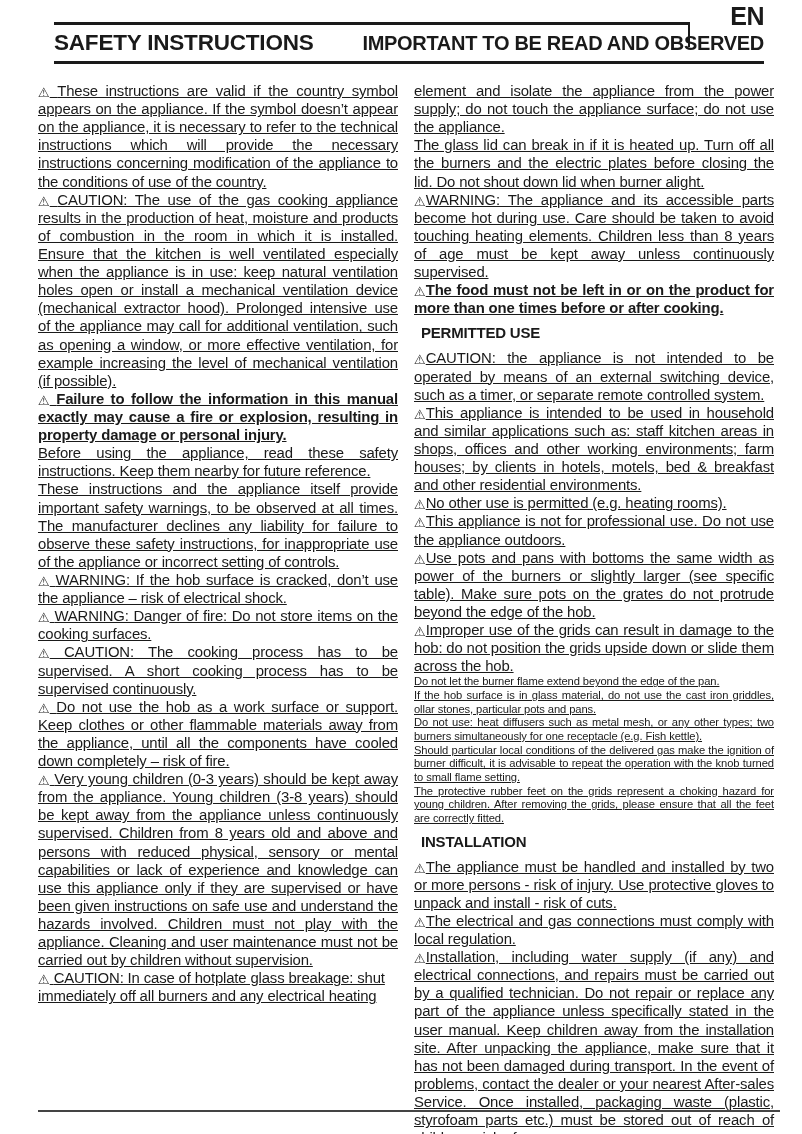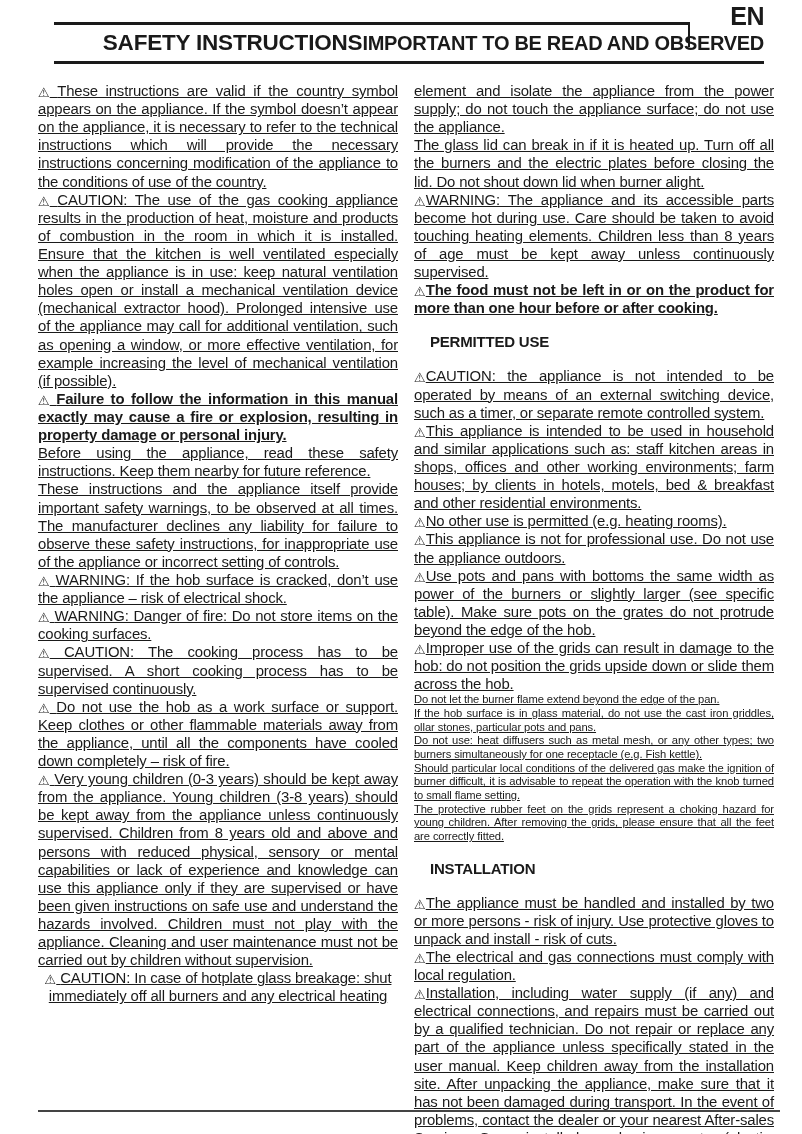--- a/index.html
+++ b/index.html
@@ -53,21 +53,21 @@
     font-weight: bold;
     letter-spacing: -0.5px;
     line-height: 1;
   }
   .header-titles {
     position: absolute;
     left: 16px;
     right: 0;
     top: 30px;
     display: flex;
-    justify-content: flex-end;
+    justify-content: space-between;
     align-items: baseline;
   }
   .header-title-left {
     font-size: 22.5px;
     font-weight: bold;
     letter-spacing: -0.2px;
   }
   .header-title-right {
     font-size: 20px;
     font-weight: bold;
@@ -101,32 +101,32 @@
     font-size: 14.9px;
     line-height: 1.215;
     text-align: justify;
     text-justify: inter-word;
     letter-spacing: -0.15px;
     -webkit-hyphens: none;
     hyphens: none;
     text-decoration: underline;
   }
   p.last-left {
-    text-align: center;
+    text-align: left;
   }
   p.bold {
     font-weight: bold;
   }
   p.small {
     font-size: 11.2px;
     line-height: 1.22;
     letter-spacing: -0.1px;
   }
   h3.section {
-    margin: 16px;
+    margin: 7px;
     font-size: 15px;
     font-weight: bold;
     line-height: 1.2;
     letter-spacing: -0.2px;
   }
 
   .warn {
     font-family: "DejaVu Sans", sans-serif;
     font-size: 13.2px;
     line-height: 1;
@@ -190,21 +190,21 @@
     </div>
 
     <div class="col">
 
       <p><span>element and isolate the appliance from the power supply; do not touch the appliance surface; do not use the appliance.</span></p>
 
       <p><span>The glass lid can break in if it is heated up. Turn off all the burners and the electric plates before closing the lid. Do not shout down lid when burner alight.</span></p>
 
       <p><span class="warn">⚠</span><span>WARNING: The appliance and its accessible parts become hot during use. Care should be taken to avoid touching heating elements. Children less than 8 years of age must be kept away unless continuously supervised.</span></p>
 
-      <p class="bold"><span class="warn">⚠</span><span>The food must not be left in or on the product for more than one hour before or after cooking.</span></p>
+      <p class="bold"><span class="warn">⚠</span><span>The food must not be left in or on the product for more than one times before or after cooking.</span></p>
 
       <h3 class="section">PERMITTED USE</h3>
 
       <p><span class="warn">⚠</span><span>CAUTION: the appliance is not intended to be operated by means of an external switching device, such as a timer, or separate remote controlled system.</span></p>
 
       <p><span class="warn">⚠</span><span>This appliance is intended to be used in household and similar applications such as: staff kitchen areas in shops, offices and other working environments; farm houses; by clients in hotels, motels, bed &amp; breakfast and other residential environments.</span></p>
 
       <p><span class="warn">⚠</span><span>No other use is permitted (e.g. heating rooms).</span></p>
 
       <p><span class="warn">⚠</span><span>This appliance is not for professional use. Do not use the appliance outdoors.</span></p>

